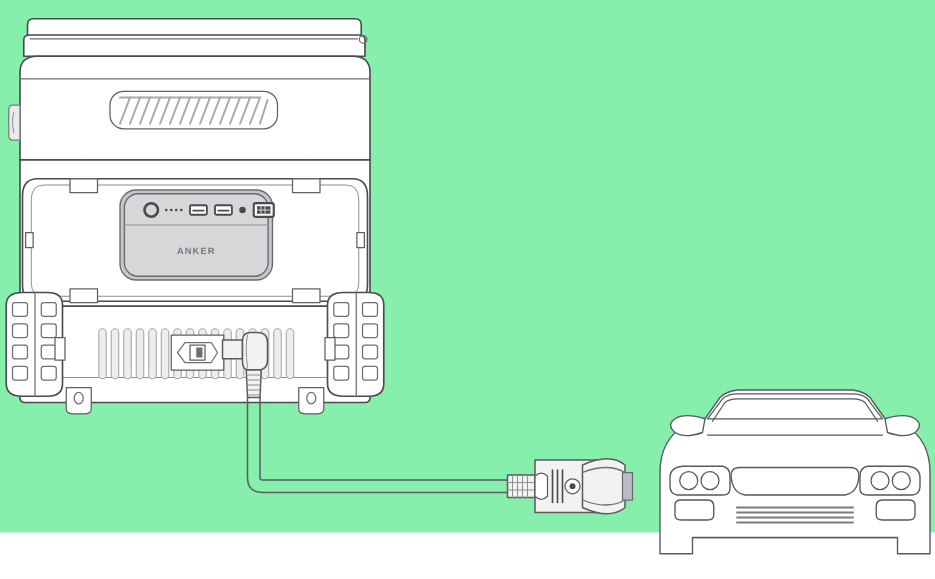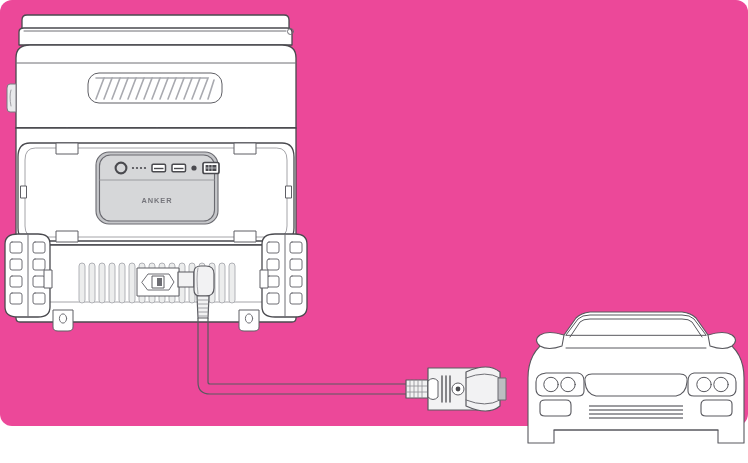--- a/index.html
+++ b/index.html
@@ -11,22 +11,21 @@
   body {
     width: 748px;
     height: 463px;
     overflow: hidden;
     font-family: "Liberation Sans", sans-serif;
   }
   #scene {
     position: relative;
     width: 748px;
     height: 426px;
-    background: #ec4899;
-    border-radius: 12px;
+    background: #86efac;
   }
   #scene svg {
     display: block;
   }
   .stroke-main {
     fill: none;
     stroke: #4a4a4f;
     stroke-width: 1.3;
     stroke-linejoin: round;
     stroke-linecap: round;

